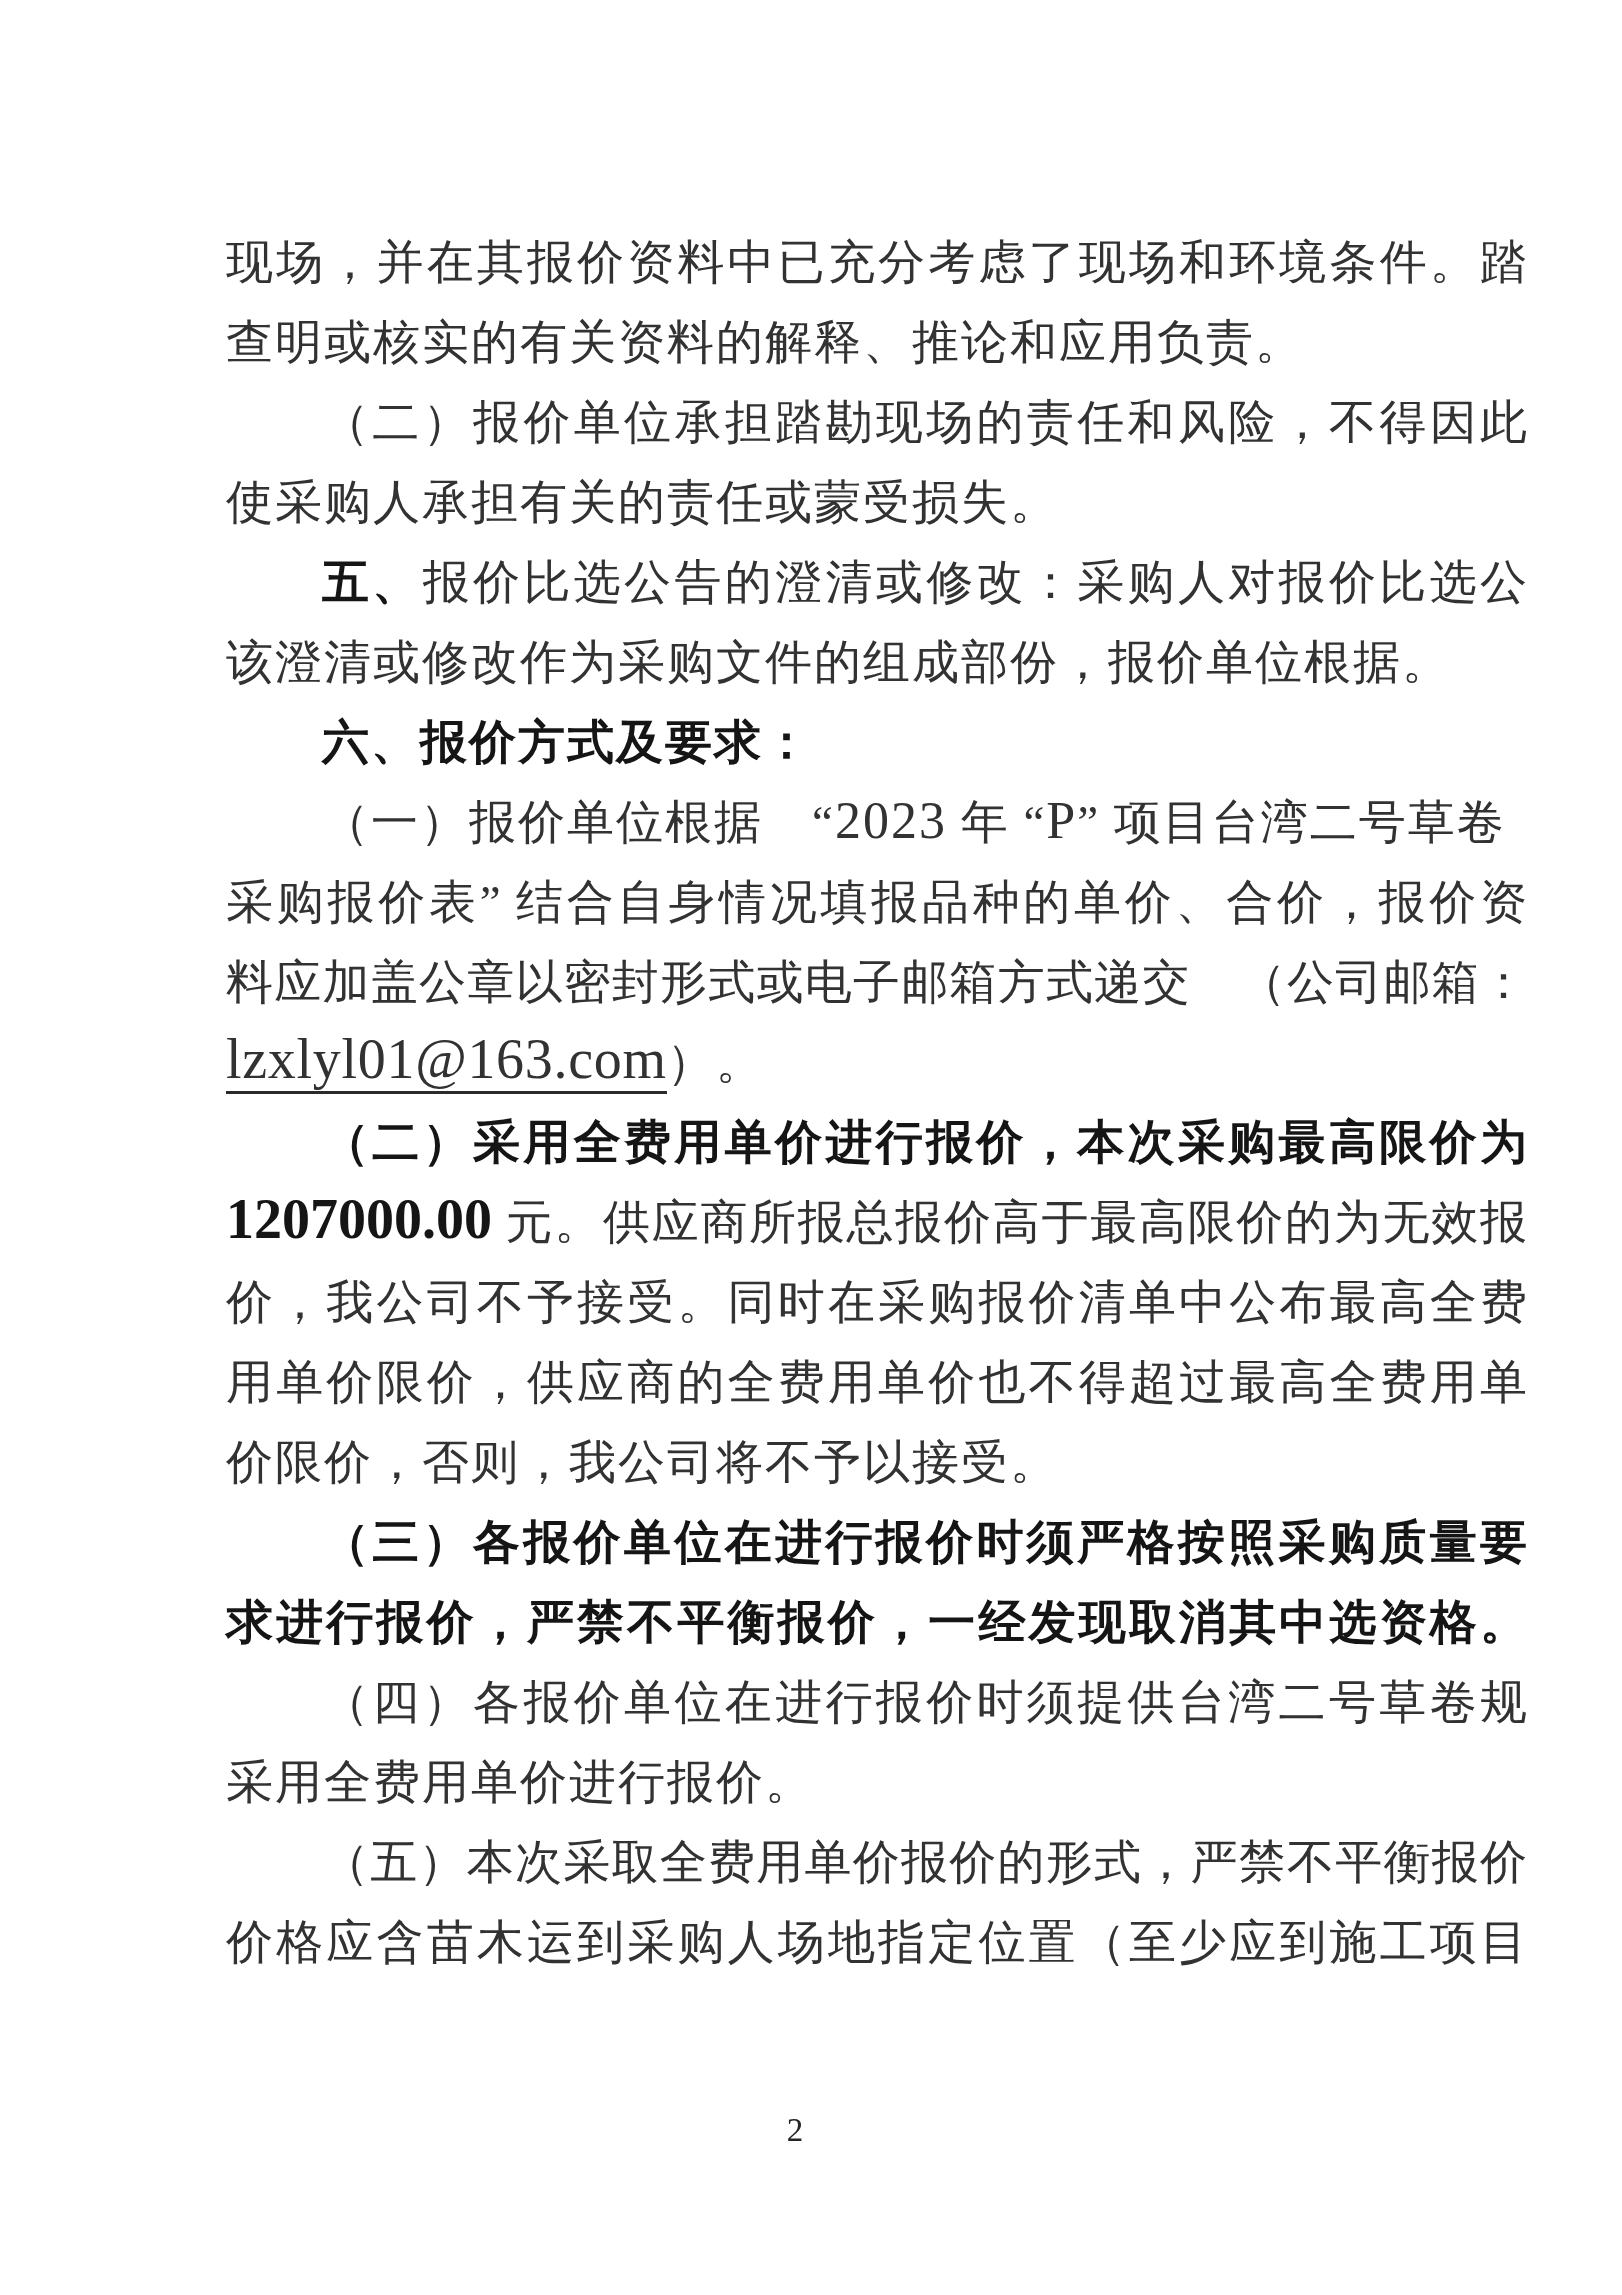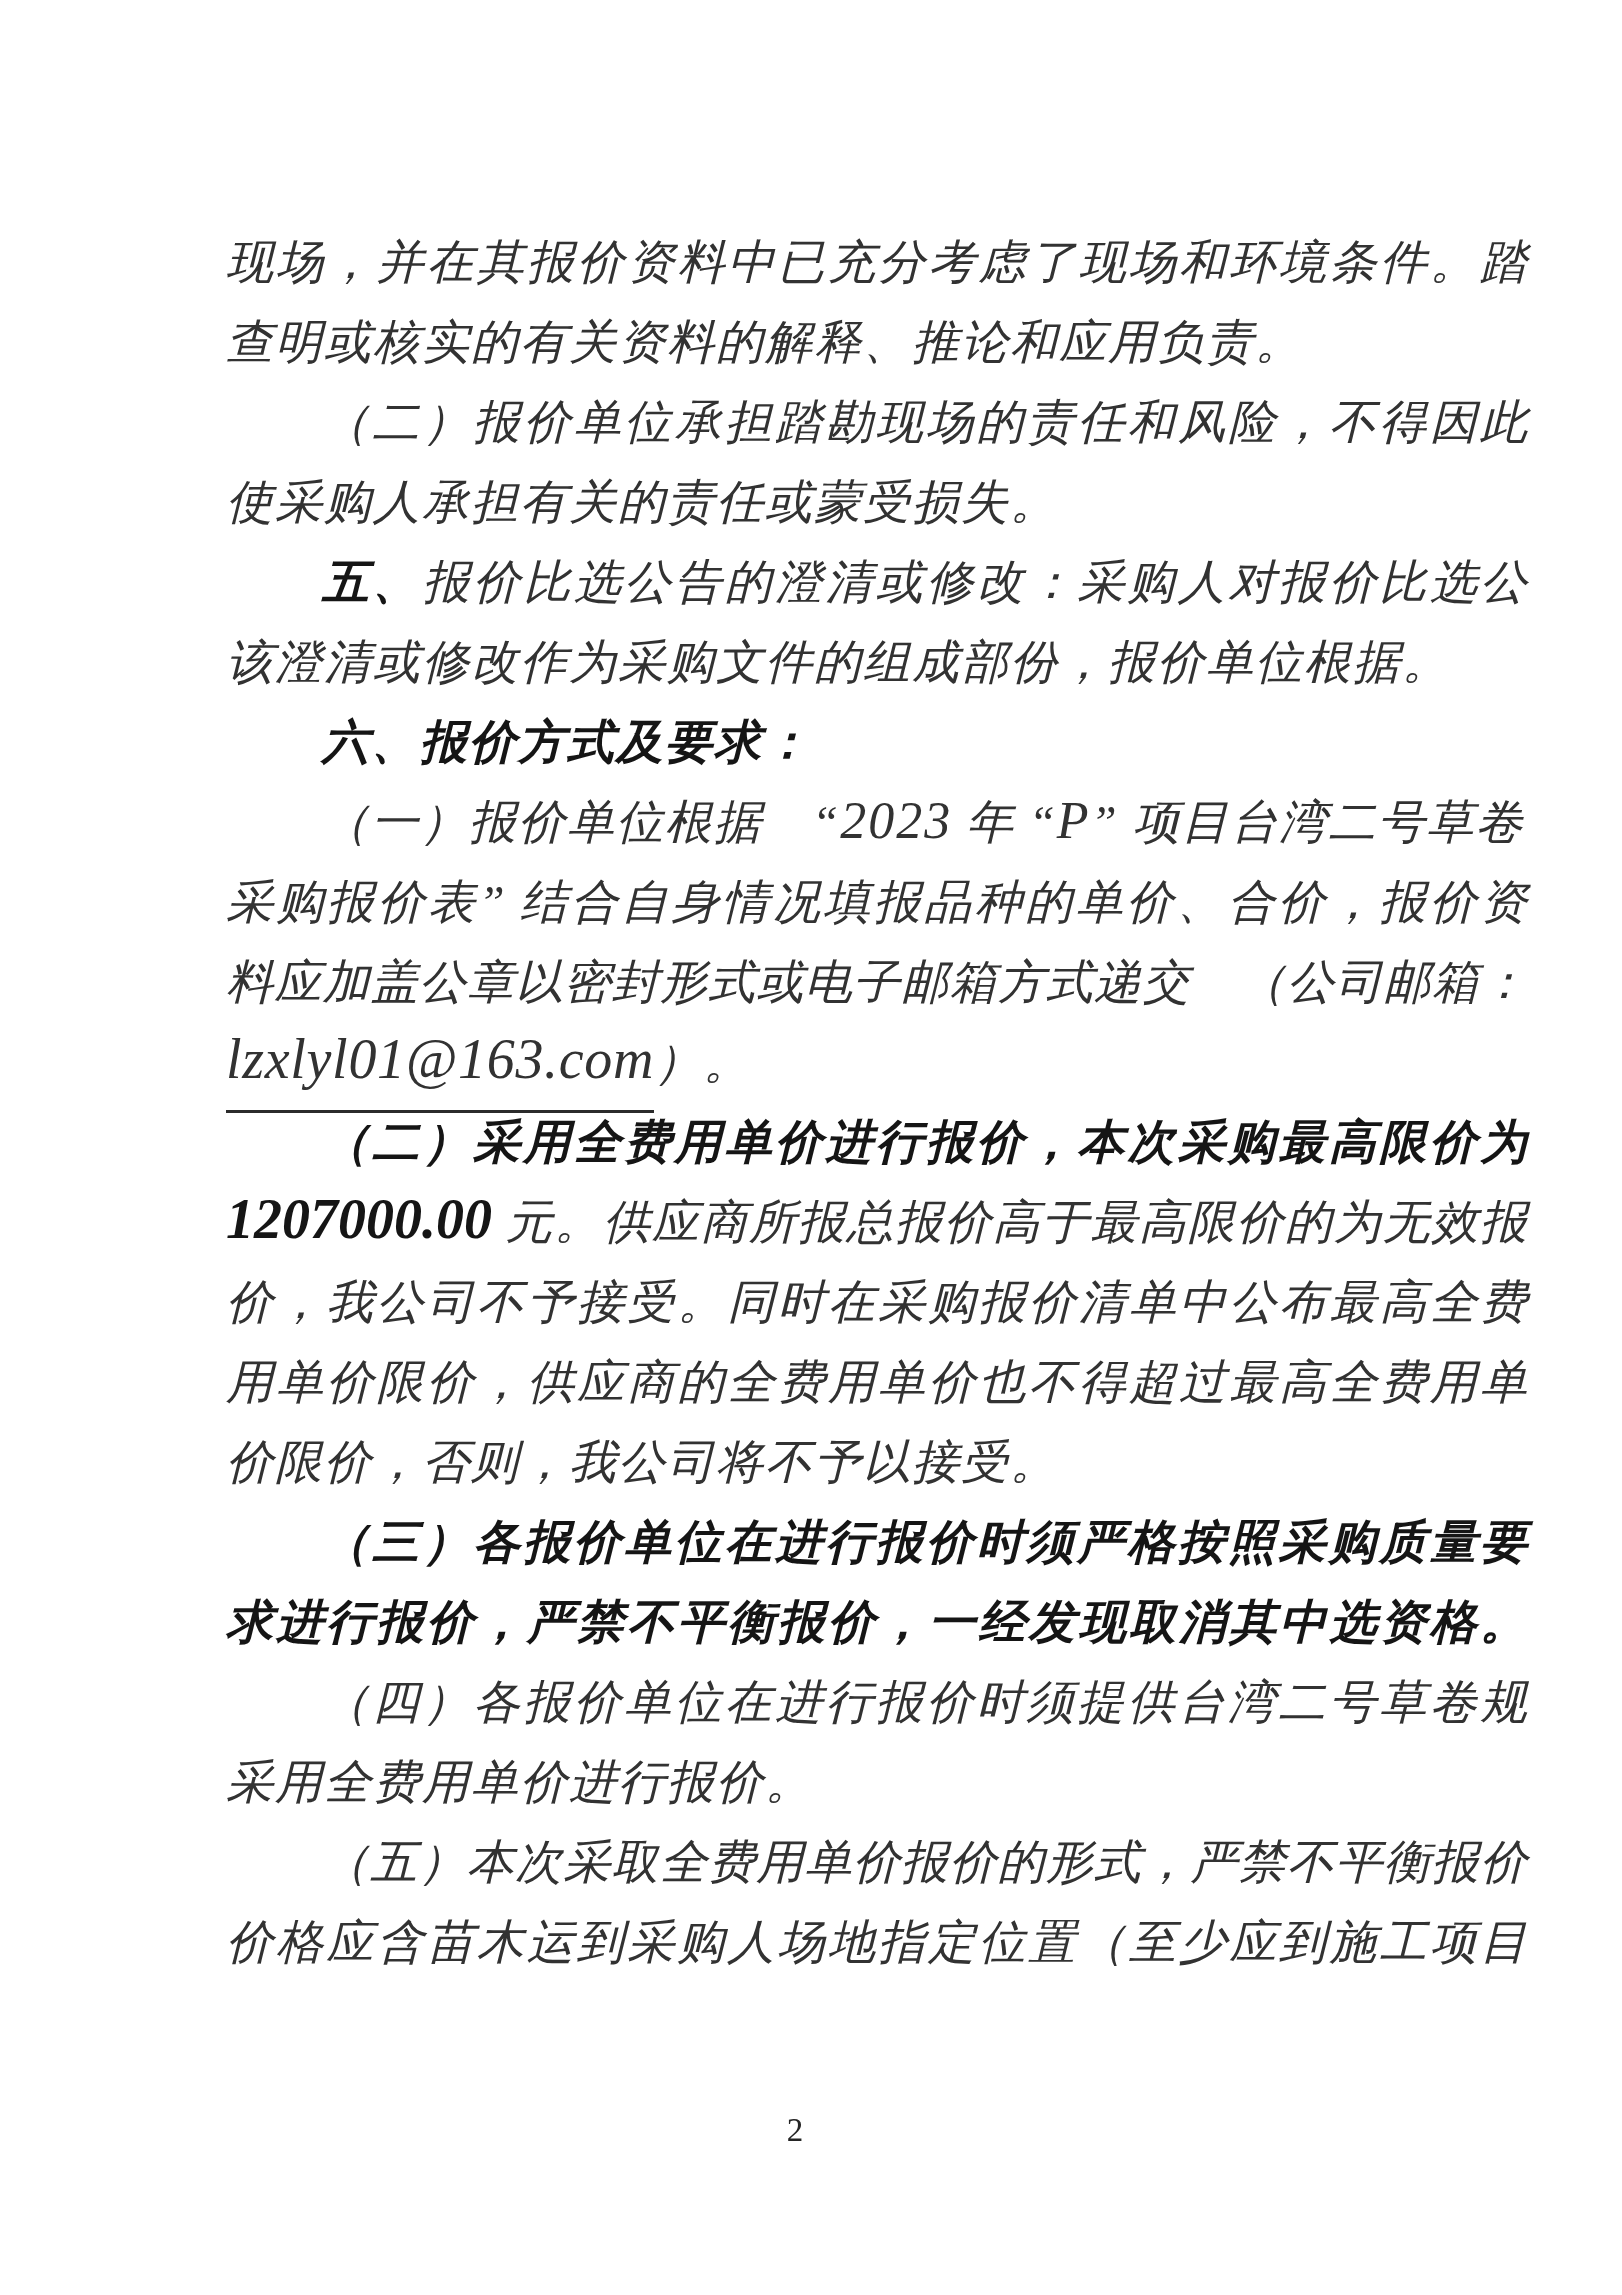--- a/index.html
+++ b/index.html
@@ -22,21 +22,20 @@
     width: 1301px;
     color: #323232;
   }
   .line {
     height: 80px;
     line-height: 80px;
     font-size: 47px;
     text-align: justify;
     text-justify: inter-character;
     overflow: visible;
-    font-style: italic;
   }
   .fill {
     text-align-last: justify;
   }
   .nofill {
     text-align-last: left;
     letter-spacing: 2px;
   }
   .indent {
     text-indent: 96px;
@@ -58,21 +57,21 @@
   }
   .num-bold {
     font-family: "Liberation Serif", "DejaVu Serif", serif;
     font-size: 56px;
     line-height: 1;
     font-weight: bold;
     color: #151515;
   }
   .underline {
     border-bottom: 3.9px solid #2b2b2b;
-    padding-bottom: 20px;
+    padding-bottom: 1px;
   }
   .page-number {
     position: absolute;
     top: 2112px;
     left: 0;
     width: 100%;
     text-align: center;
     transform: translateX(-16.4px);
     font-size: 33px;
     color: #242424;

